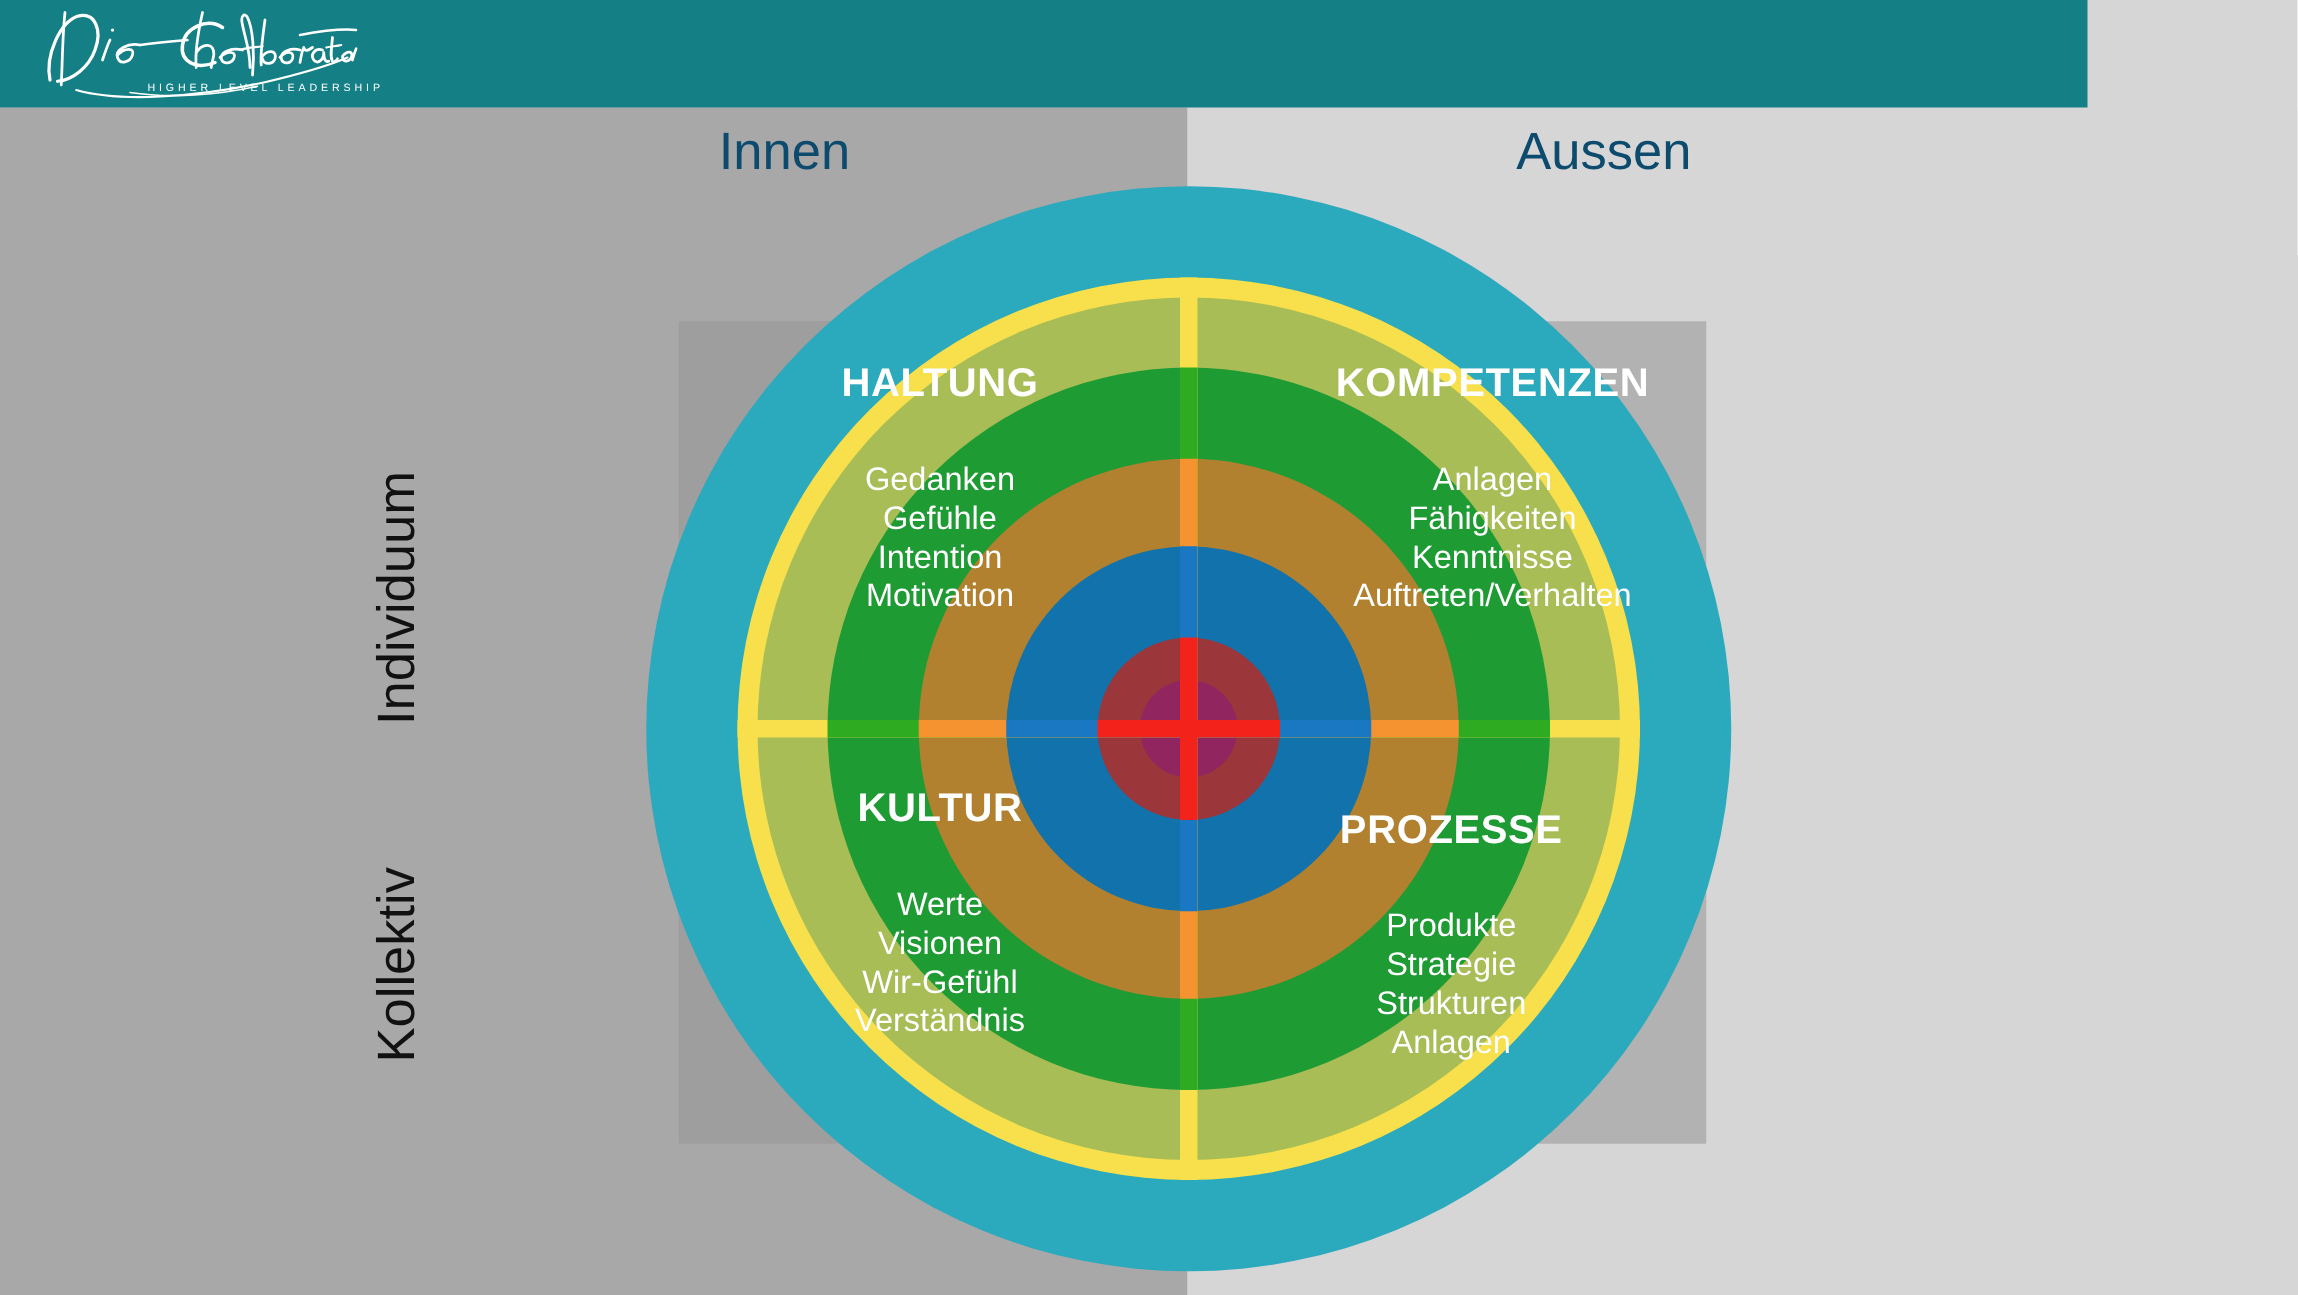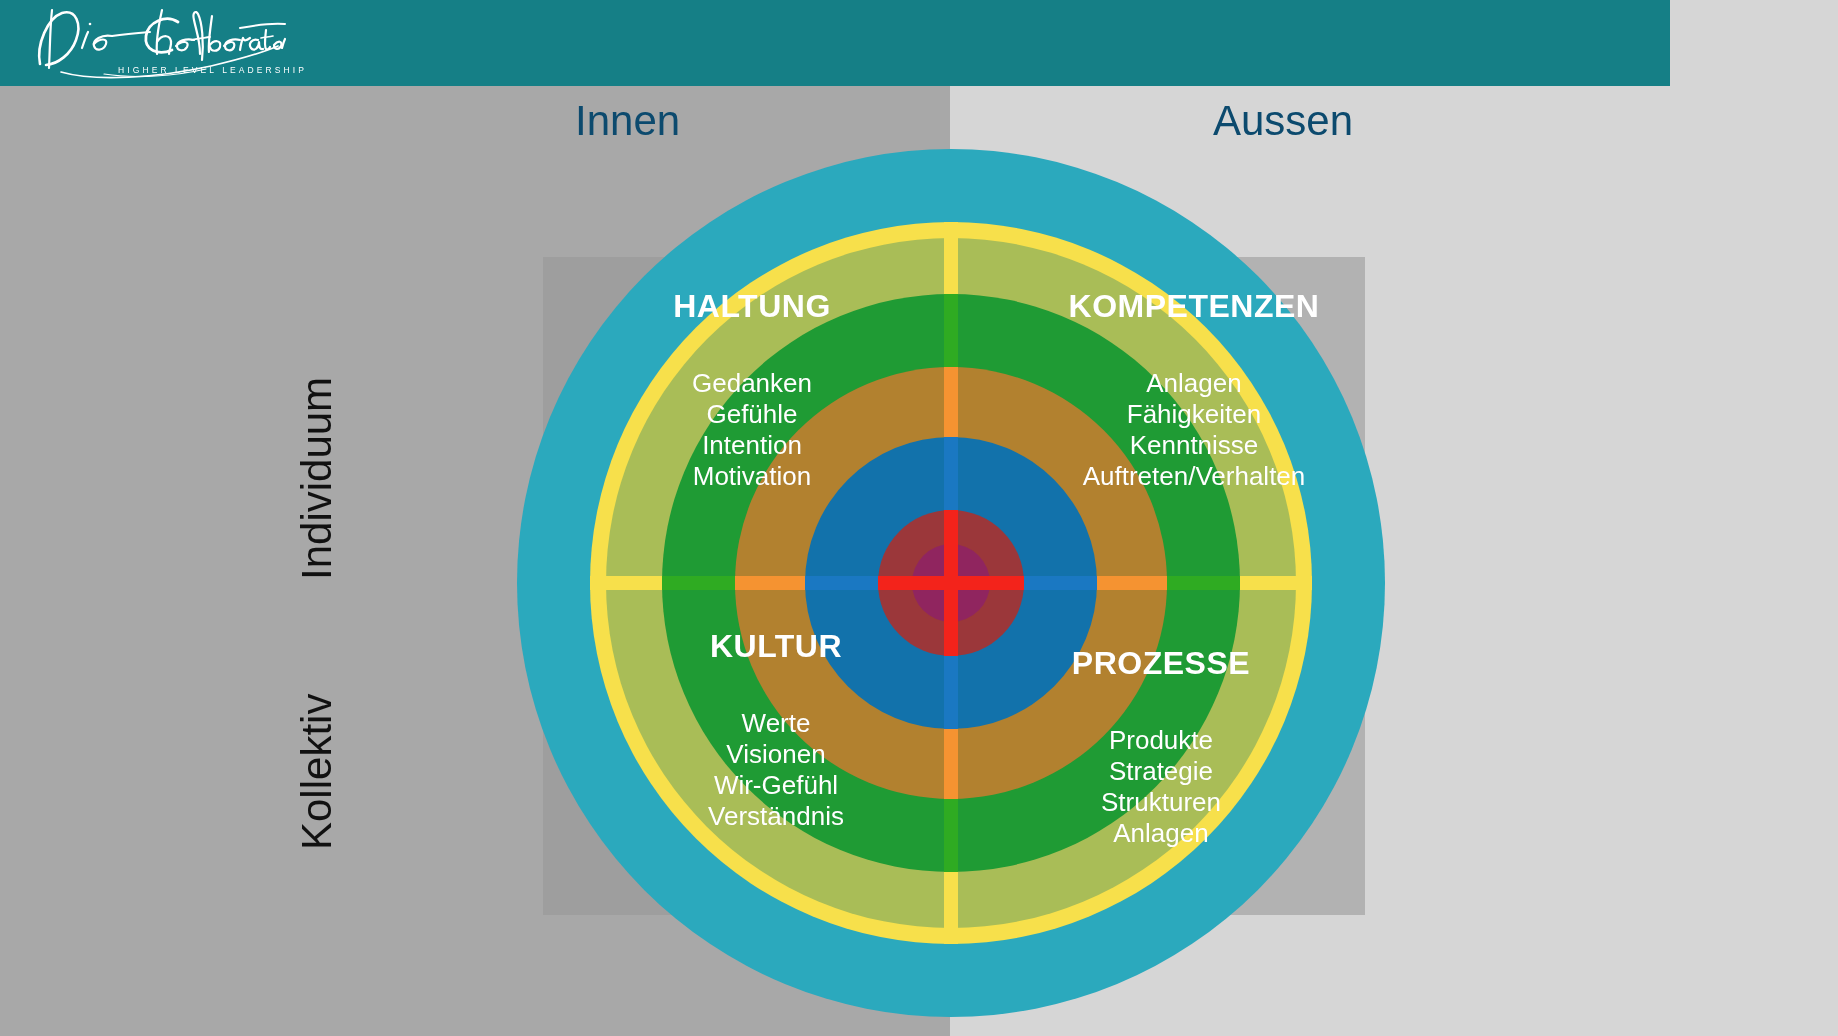--- a/index.html
+++ b/index.html
@@ -135,21 +135,21 @@
     font-weight: bold;
     letter-spacing: 0.5px;
     line-height: 1.06;
     margin: 0 0 20px 0;
   }
   .quad-list { line-height: 1.20; font-size: 26px; margin-top: 44px; }
   .quad-list div { margin: 0; padding: 0; }
 
   #quad-haltung     { left: 552px;  top: 290px; }
   #quad-kompetenzen { left: 994px;  top: 290px; }
-  #quad-kultur      { left: 576px;  top: 630px; }
+  #quad-kultur      { left: 552px;  top: 630px; }
   #quad-prozesse    { left: 961px;  top: 647px; }
 
   #quad-kompetenzen .quad-title,
   #quad-prozesse .quad-title { margin-bottom: 22px; }
 </style>
 </head>
 <body>
 
 <div id="stage">
 

